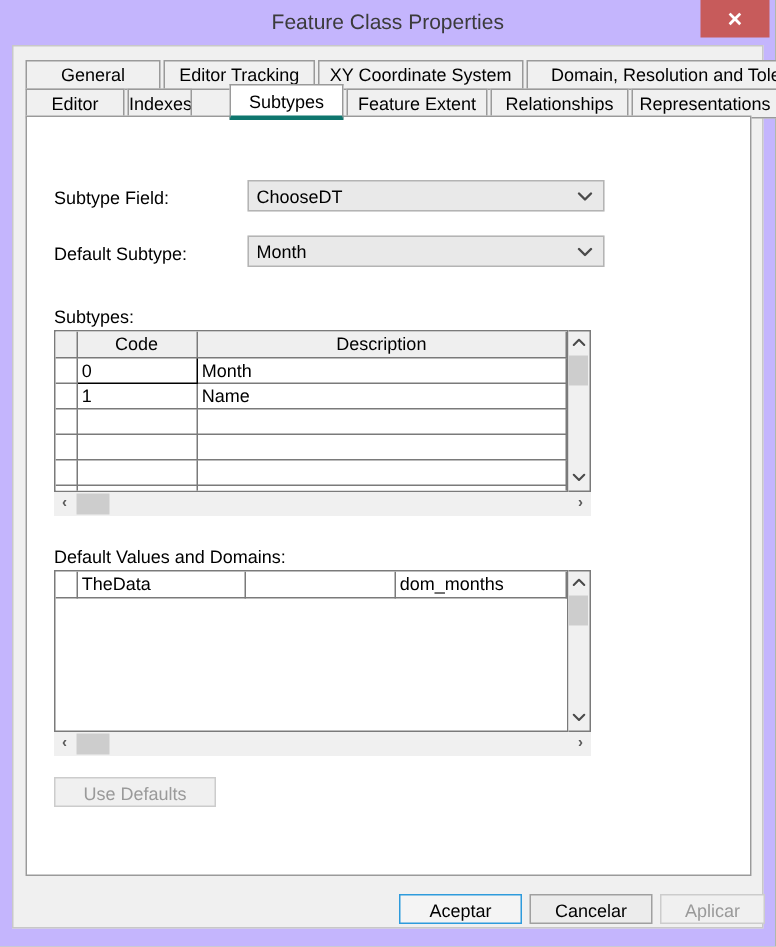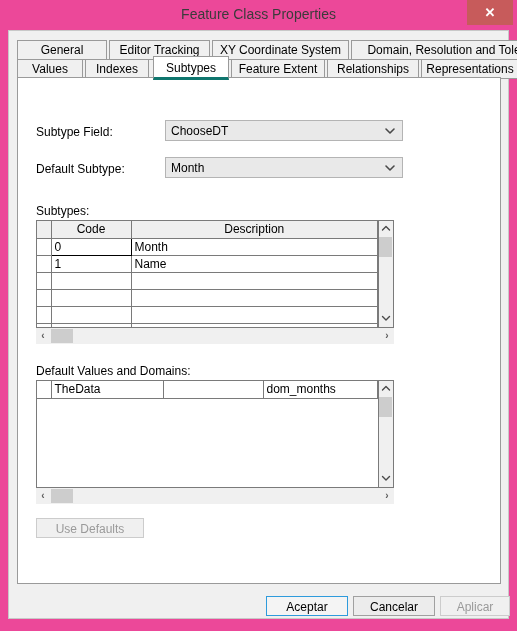--- a/index.html
+++ b/index.html
@@ -14,21 +14,21 @@
     font-size: 12px;
     color: #000;
     background: #9dba5a;
   }
 
   
   #window {
     position: absolute;
     left: 0; top: 0;
     width: 517px; height: 631px;
-    background: #ec4899;
+    background: #c4b5fd;
     box-sizing: border-box;
   }
   #titlebar {
     position: absolute;
     left: 0; top: 0;
     width: 517px; height: 30px;
   }
   #title-text {
     position: absolute;
     left: 0; top: 6px;
@@ -286,22 +286,22 @@
   </div>
 
   <div id="dialog-body">
 
     <div id="tabstrip">
       <div class="tab row1" style="left:0px;  width:90px;">General</div>
       <div class="tab row1" style="left:92px; width:101px;">Editor Tracking</div>
       <div class="tab row1" style="left:195px;width:137px;">XY Coordinate System</div>
       <div class="tab row1" style="left:334px;width:216px;">Domain, Resolution and Tolerance</div>
 
-      <div class="tab row2" style="left:0px;  width:66px;">Values</div>
-      <div class="tab row2" style="left:68px; width:64px;">Indexes</div>
+      <div class="tab row2" style="left:0px;  width:66px;">Editor</div>
+      <div class="tab row2" style="left:68px; width:43px;">Indexes</div>
       <div class="tab row2 active" style="left:136px;width:76px;">Subtypes</div>
       <div class="tab row2" style="left:214px;width:94px;">Feature Extent</div>
       <div class="tab row2" style="left:310px;width:92px;">Relationships</div>
       <div class="tab row2" style="left:404px;width:98px;">Representations</div>
     </div>
 
     <div id="tabpanel">
 
       <label class="field-label" style="left:18px; top:47px;">Subtype Field:</label>
       <div class="combo" style="left:147px; top:42px; width:238px;">

